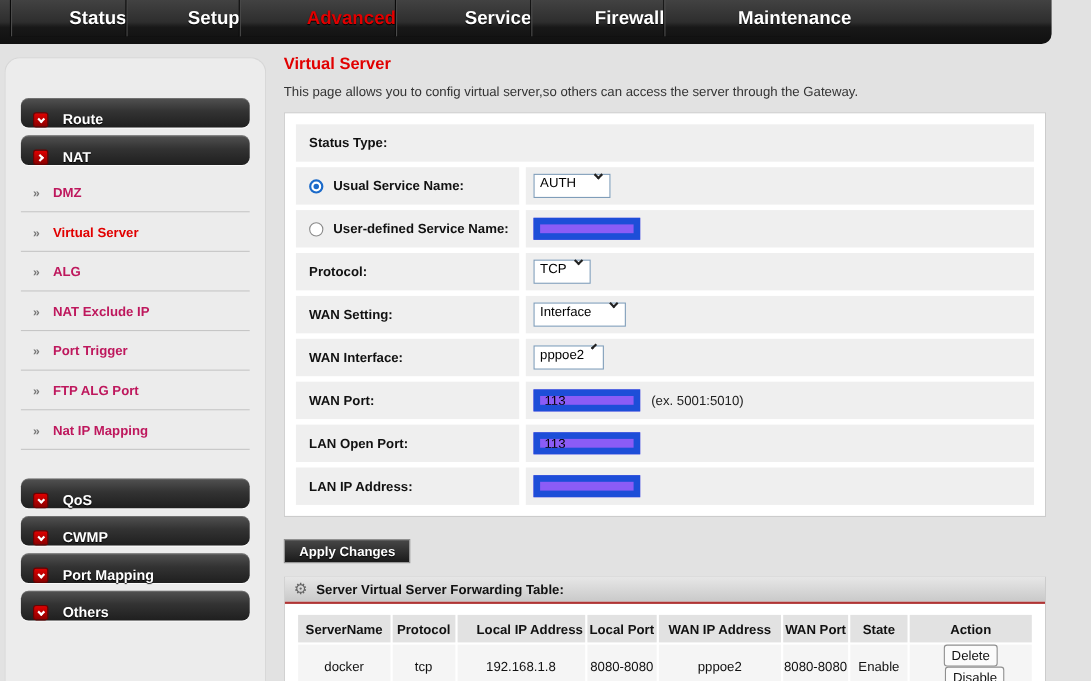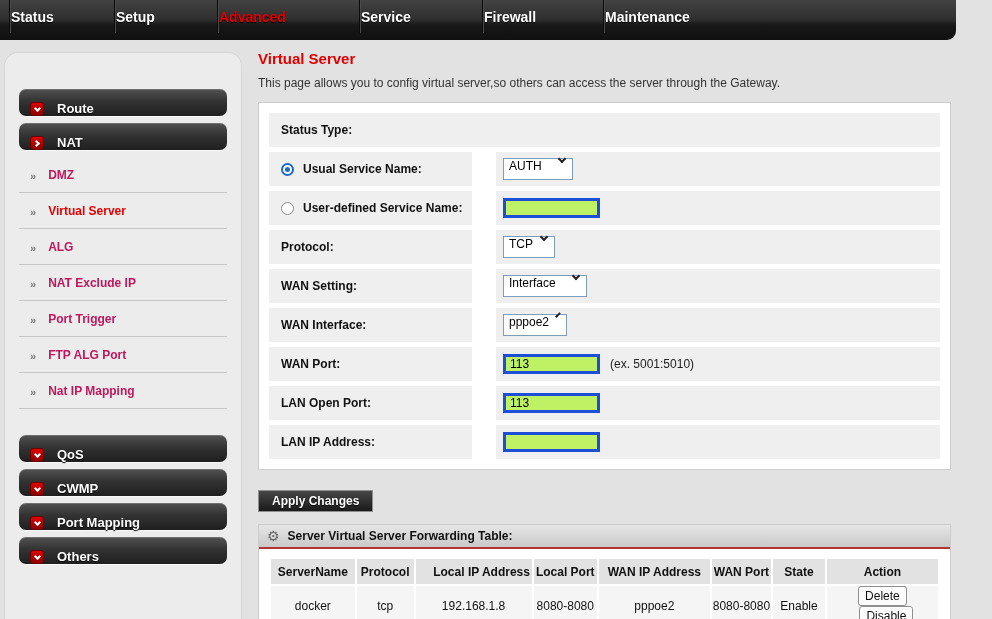--- a/index.html
+++ b/index.html
@@ -13,22 +13,22 @@
   
   .topnav{
     position:absolute; top:0; left:0;
     width:956px; height:40px;
     background:linear-gradient(#424242 0%, #2e2e2e 50%, #181818 62%, #101010 100%);
     border-radius:0 0 9px 0;
     padding:0 0 7px 10px;
   }
   .topnav-inner{ display:flex; height:33px; }
   .nav-item{
-    display:flex; align-items:center; justify-content:flex-start;
-    color:#fff; font-size:14px; font-weight:bold;
+    display:flex; align-items:center; justify-content:flex-end;
+    color:#fff; font-size:17px; font-weight:bold;
     text-shadow:0 1px 1px #000;
     border-left:1px solid #4a4a4a;
     box-shadow:-1px 0 0 #0a0a0a;
     cursor:pointer;
   }
   .nav-item.n1{width:105px;} .nav-item.n2{width:103px;} .nav-item.n3{width:142px;}
   .nav-item.n4{width:123px;} .nav-item.n5{width:121px;} .nav-item.n6{width:170px;}
   .nav-item.active{ color:#e10000; }
 
   
@@ -75,21 +75,21 @@
   .page-desc{ font-size:12px; color:#333; margin-top:8px; line-height:14px; }
 
   .form-panel{
     margin-top:12px; width:693px;
     background:#fff; border:1px solid #cccccc; padding:10px;
   }
   .frow-full{
     background:#efefef; height:34px; margin-bottom:5px;
     display:flex; align-items:center; padding-left:12px;
   }
-  .frow{ display:flex; gap:24px; height:34px; margin-bottom:5px; }
+  .frow{ display:flex; gap:6px; height:34px; margin-bottom:5px; }
   .frow:last-child, .frow-full:last-child{ margin-bottom:0;border-radius:15px; }
   .fcell-label{
     width:203px; background:#efefef;
     display:flex; align-items:center; padding-left:12px;
   }
   .fcell-ctrl{
     flex:1; background:#efefef;
     display:flex; align-items:center; gap:10px; padding-left:7px;
   }
   .flabel{ font-size:12px; font-weight:bold; color:#111; }
@@ -110,22 +110,22 @@
   .sel{
     height:22px; background:#fff; border:1px solid #7f9db9;
     display:inline-flex; justify-content:space-between;
     padding:0 7px 0 5px; font-size:12px; color:#000; cursor:pointer;
   }
   .sel .schev{ width:6px; height:6px; border-right:2px solid #222; border-bottom:2px solid #222; transform:rotate(45deg); margin:-3px 0 0 8px; }
   .sel.w-auth{ width:70px; } .sel.w-tcp{ width:52px; }
   .sel.w-iface{ width:84px; } .sel.w-pppoe{ width:64px; }
 
   .tin{
-    width:97px; height:20px; border:3px solid #1d4ed8;
-    font-size:12px; padding:0 4px; background:#bef264; font-family:inherit; color:#000;
+    width:97px; height:20px; border:6px solid #1d4ed8;
+    font-size:12px; padding:0 4px; background:#8b5cf6; font-family:inherit; color:#000;
   }
 
   .apply-btn{
     margin-top:20px; height:22px; display:inline-flex; align-items:center;
     background:linear-gradient(#474747, #1a1a1a);
     color:#fff; font-weight:bold; font-size:12px; text-shadow:0 1px 1px #000;
     border:1px solid #8f8f8f; padding:0 13px; cursor:pointer; font-family:inherit;
   }
 
   

